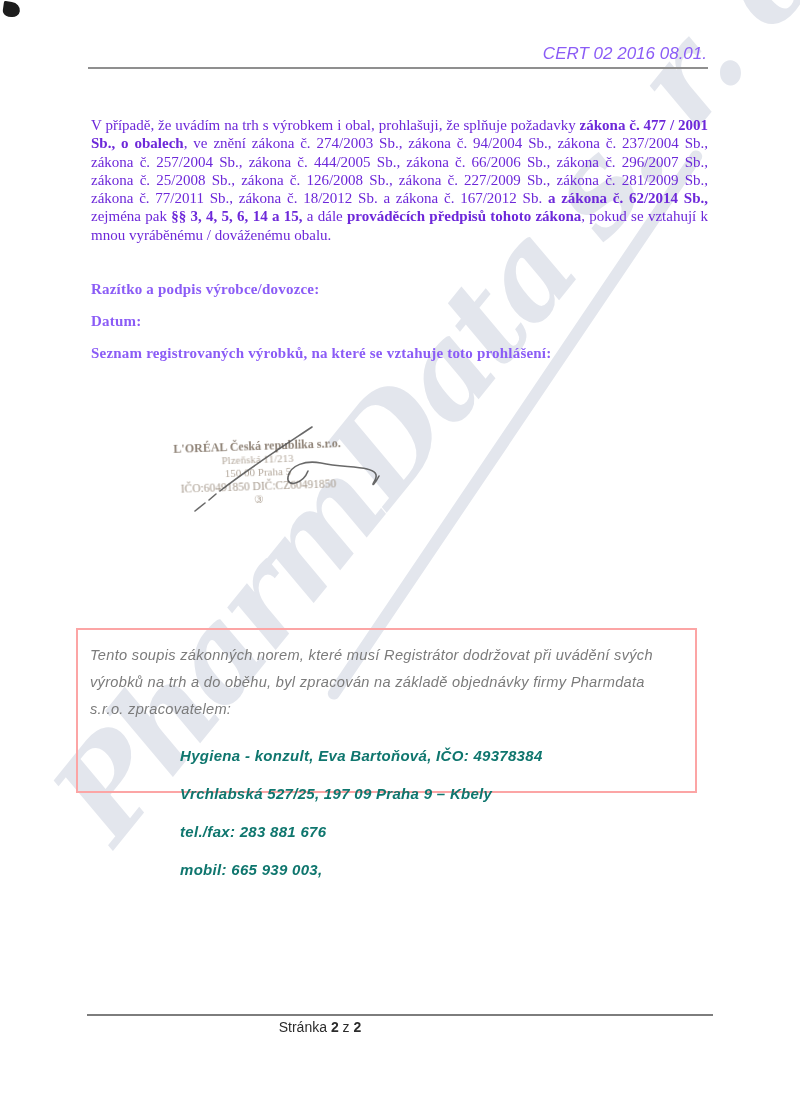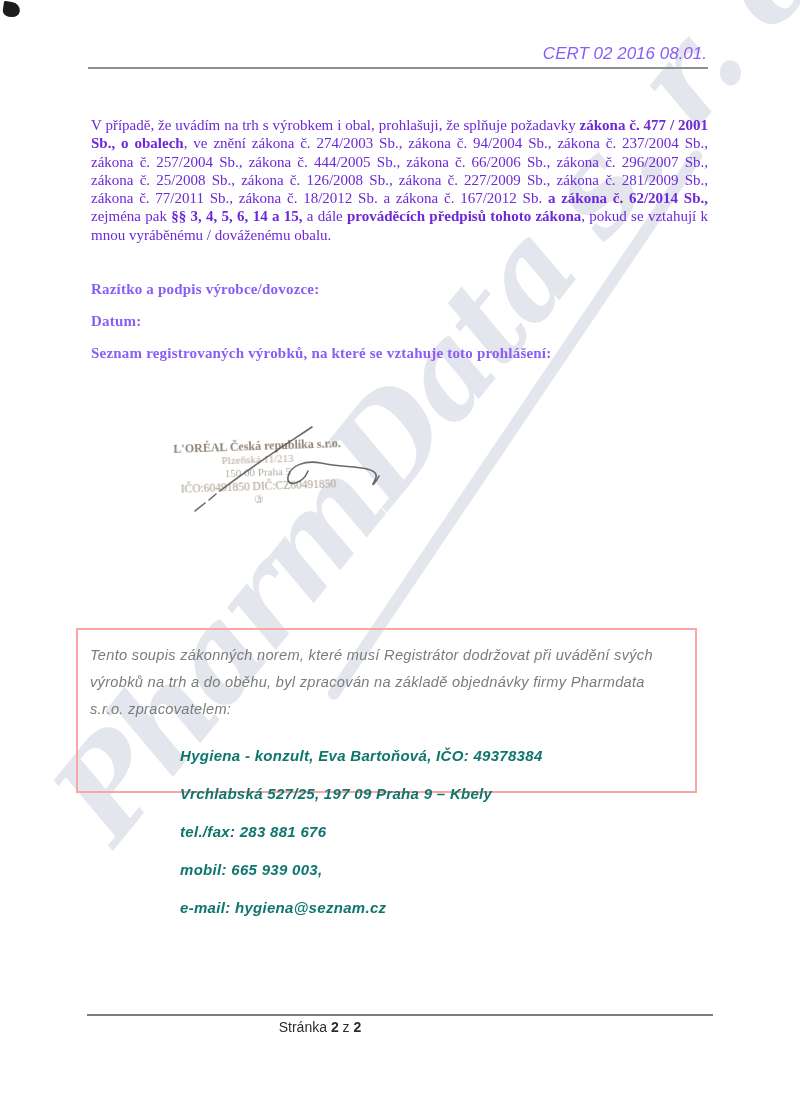--- a/index.html
+++ b/index.html
@@ -123,20 +123,19 @@
     </g>
   </svg>
 
   <div class="note-box">
     <div class="note-intro">Tento soupis zákonných norem, které musí Registrátor dodržovat při uvádění svých výrobků na trh a do oběhu, byl zpracován na základě objednávky firmy Pharmdata s.r.o. zpracovatelem:</div>
     <div>
         <div class="contact-line">Hygiena - konzult, Eva Bartoňová, IČO:  49378384</div>
         <div class="contact-line">Vrchlabská 527/25, 197 09   Praha 9 – Kbely</div>
         <div class="contact-line">tel./fax: 283 881 676</div>
         <div class="contact-line">mobil: 665 939 003,</div>
-        <div class="contact-line">e-mail: hygiena@seznam.cz</div>
       </div>
   </div>
 
   <div class="footer-line"></div>
   <div class="footer-text"><span>Stránka </span><span class="seg-bold">2</span><span> z </span><span class="seg-bold">2</span></div>
 
 </div>
 
 </body></html>

